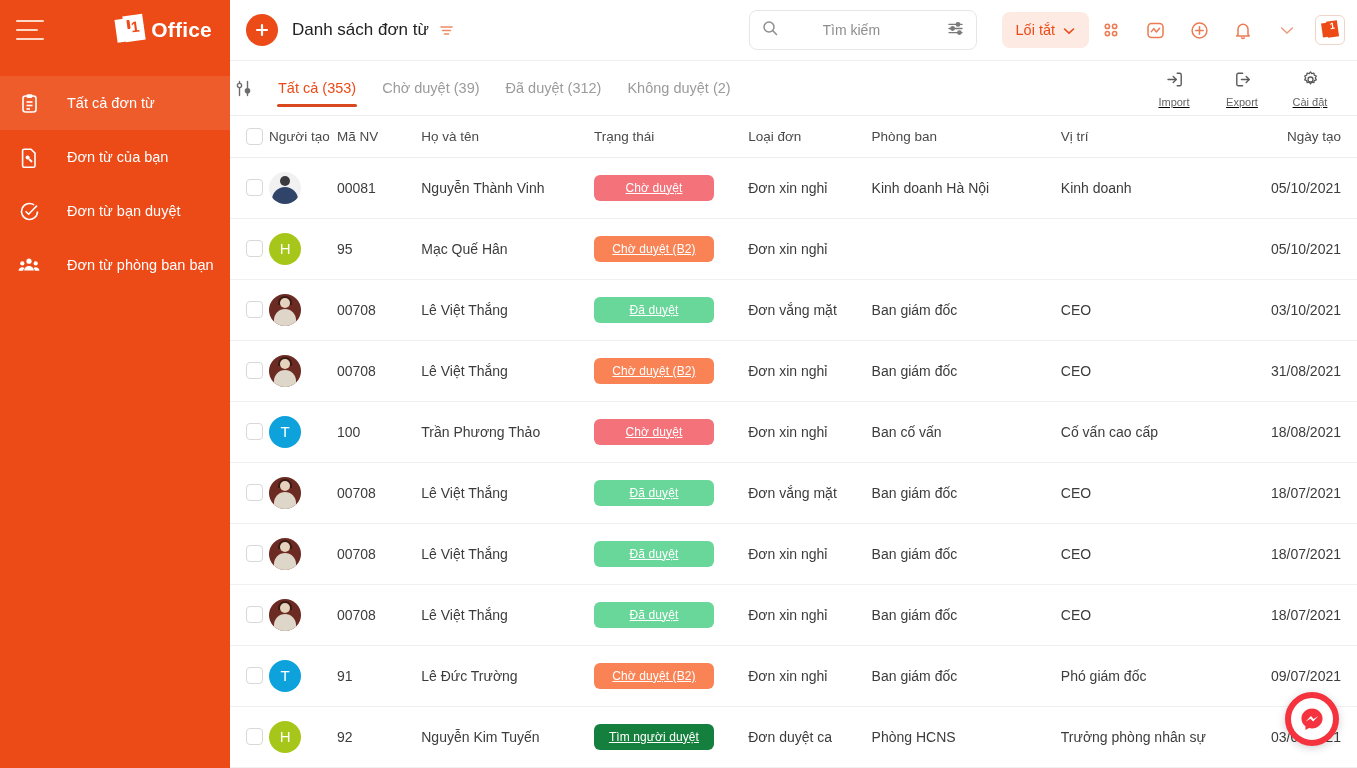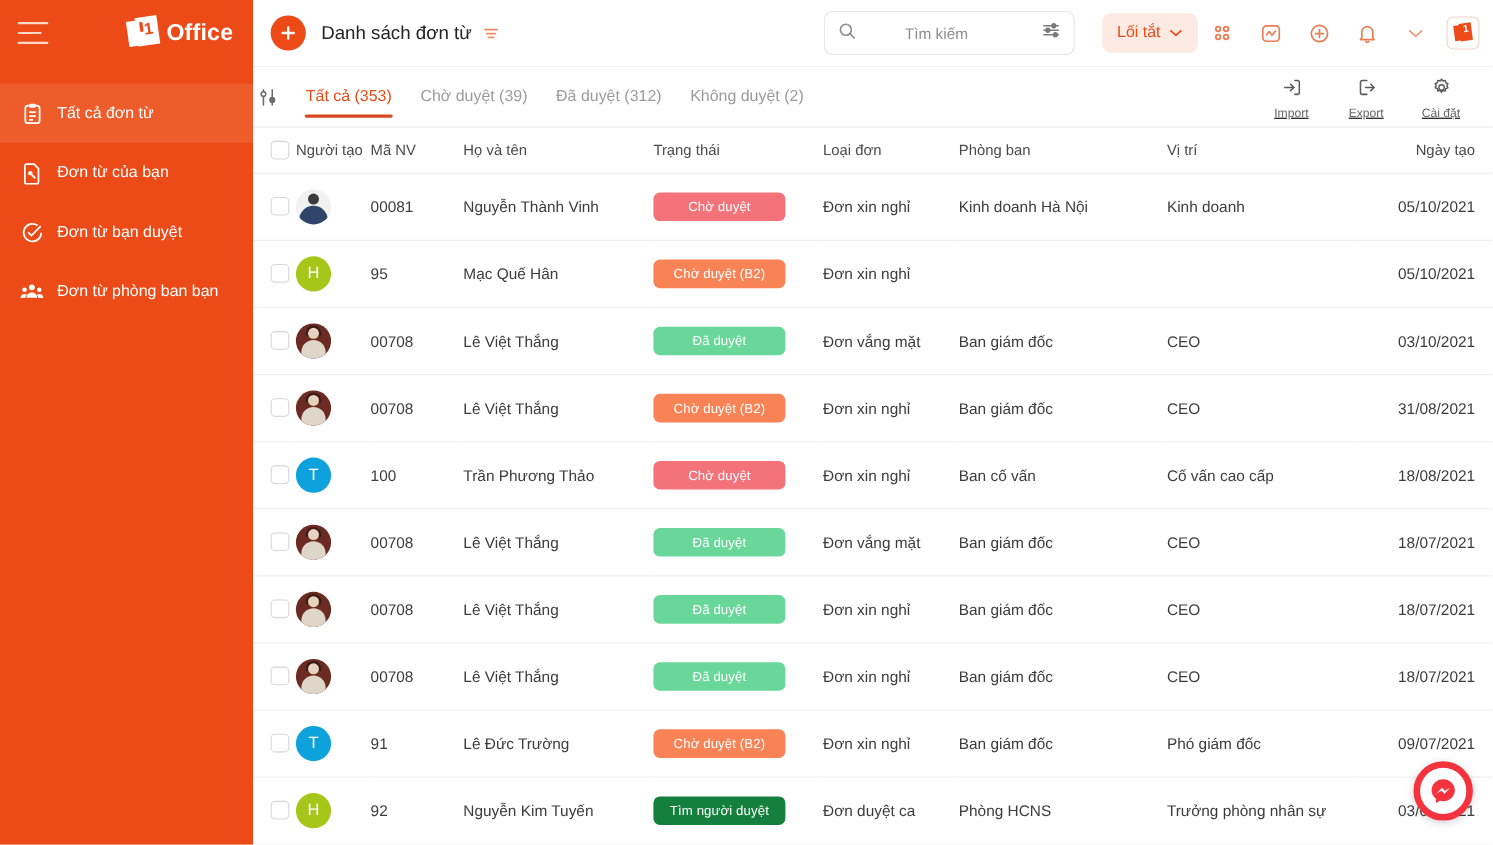--- a/index.html
+++ b/index.html
@@ -61,21 +61,21 @@
     transform: rotate(-8deg);
     line-height: 1;
   }
   .brand-text {
     color: #fff; font-size: 21px; font-weight: bold; letter-spacing: .2px; text-align: right;
   }
 
   .sb-nav { margin-top: 16px; }
   .sb-item {
     height: 54px; display: flex; align-items: center;
-    padding-left: 18px; gap: 12px;
+    padding-left: 18px; gap: 27px;
     color: #ffffff; font-size: 14.5px;
     cursor: pointer;
   }
   .sb-item.active { background: #ef5c2c; }
   .sb-icon { width: 22px; height: 22px; display: flex; align-items: center; justify-content: center; flex: 0 0 22px; }
   .sb-icon svg { display: block; }
 
   
   .main { flex: 1; height: 768px; display: flex; flex-direction: column; background: #fff; min-width: 0; }
 
@@ -219,21 +219,21 @@
   .av.photo-m .head { position:absolute; left:11px; top:4px; width:10px; height:10px; border-radius:50%; background:#3a3a3f; }
   .av.photo-m .body { position:absolute; left:3px; top:15px; width:26px; height:20px; border-radius:13px 13px 0 0; background:#2f4468; }
   .av.photo-f { background: #6b2a22; }
   .av.photo-f .head { position:absolute; left:11px; top:4px; width:10px; height:10px; border-radius:50%; background:#e6d3bd; }
   .av.photo-f .hair { position:absolute; left:9px; top:2px; width:14px; height:9px; border-radius:7px 7px 0 0; background:#3a1a14; }
   .av.photo-f .body { position:absolute; left:5px; top:15px; width:22px; height:20px; border-radius:11px 11px 0 0; background:#ded6c8; }
 
   .badge {
     display: inline-block; min-width: 120px; text-align: center;
     padding: 6px 10px; border-radius: 6px;
-    font-size: 12px; color: #fff; letter-spacing: .1px;
+    font-size: 12px; color: #fff; letter-spacing: .1px; text-decoration: underline;
   }
 
   
   .msgr {
     position: absolute; right: 18px; bottom: 22px;
     width: 54px; height: 54px; border-radius: 50%;
     background: #fff; border: 6px solid #f5333f;
     display: flex; align-items: center; justify-content: center;
     box-shadow: 0 2px 8px rgba(0,0,0,.18);
     cursor: pointer; z-index: 20;

